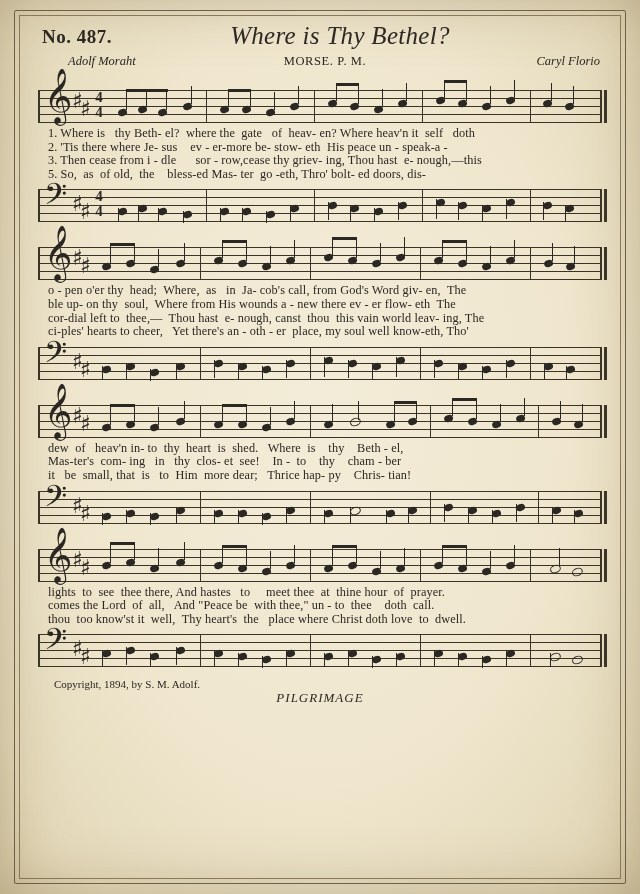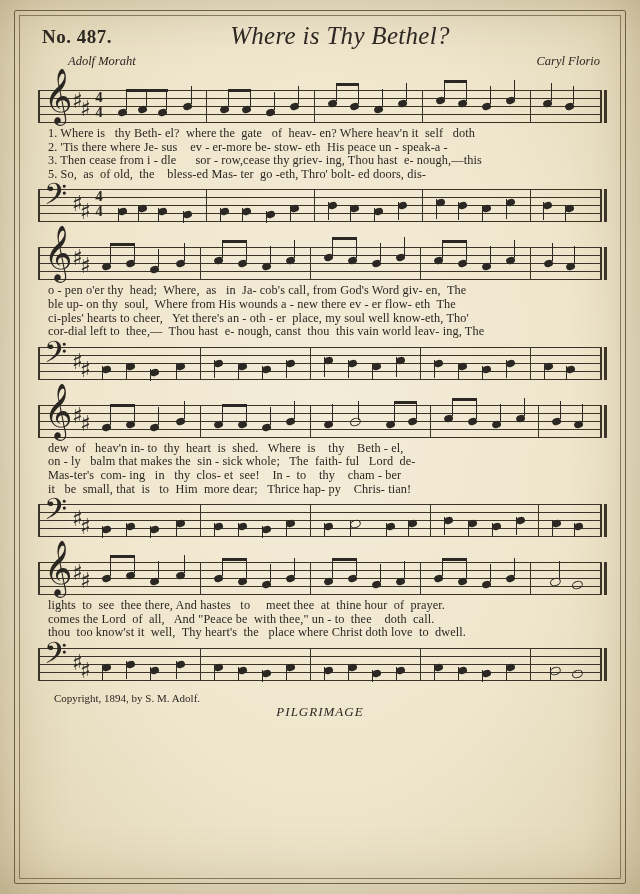--- a/index.html
+++ b/index.html
@@ -143,20 +143,21 @@
 
 <div class="page">
   <div class="frame"></div>
 
   <div class="content">
 
     <div class="hdr">
       <div class="hymn-no">No. 487.</div>
       <div class="title">Where is Thy Bethel?</div>
       <div class="author-left">Adolf Moraht</div>
+      <div class="tune">MORSE. P. M.</div>
       <div class="author-right">Caryl Florio</div>
     </div>
 
     <div class="system">
       <div class="staff">
         <div class="line l1"></div>
           <div class="line l2"></div>
           <div class="line l3"></div>
           <div class="line l4"></div>
           <div class="line l5"></div>
@@ -339,22 +340,22 @@
         <div class="barline" style="left:492px;"></div>
         <div class="nh" style="left:506px;top:19px;"></div>
           <div class="stem" style="left:514px;top:2px;height:18px;"></div>
         <div class="nh" style="left:528px;top:22px;"></div>
           <div class="stem" style="left:536px;top:5px;height:18px;"></div>
       </div>
 
       <div class="lyrics">
         <span class="lyric-line">o - pen o'er thy  head;  Where,  as   in  Ja- cob's call, from God's Word giv- en,  The</span>
         <span class="lyric-line">ble up- on thy  soul,  Where from His wounds a - new there ev - er flow- eth  The</span>
+        <span class="lyric-line">cor-dial left to  thee,—  Thou hast  e- nough, canst  thou  this vain world leav- ing, The</span>
         <span class="lyric-line">ci-ples' hearts to cheer,   Yet there's an - oth - er  place, my soul well know-eth, Tho'</span>
-        <span class="lyric-line">cor-dial left to  thee,—  Thou hast  e- nough, canst  thou  this vain world leav- ing, The</span>
       </div>
 
       <div class="staff">
         <div class="line l1"></div>
           <div class="line l2"></div>
           <div class="line l3"></div>
           <div class="line l4"></div>
           <div class="line l5"></div>
         <div class="bar-left"></div>
           <div class="bar-right"></div>
@@ -461,21 +462,20 @@
           <div class="stem" style="left:486px;top:-1px;height:18px;"></div>
         <div class="barline" style="left:500px;"></div>
         <div class="nh" style="left:514px;top:19px;"></div>
           <div class="stem" style="left:522px;top:2px;height:18px;"></div>
         <div class="nh" style="left:536px;top:22px;"></div>
           <div class="stem" style="left:544px;top:5px;height:18px;"></div>
       </div>
 
       <div class="lyrics">
         <span class="lyric-line">dew  of   heav'n in- to  thy  heart  is  shed.   Where  is    thy    Beth - el,</span>
-        <span class="lyric-line">on - ly   balm that makes the  sin - sick whole;   The  faith- ful   Lord  de-</span>
         <span class="lyric-line">Mas-ter's  com- ing   in   thy  clos- et  see!    In -  to    thy    cham - ber</span>
         <span class="lyric-line">it   be  small, that  is   to  Him  more dear;   Thrice hap- py    Chris- tian!</span>
       </div>
 
       <div class="staff">
         <div class="line l1"></div>
           <div class="line l2"></div>
           <div class="line l3"></div>
           <div class="line l4"></div>
           <div class="line l5"></div>

